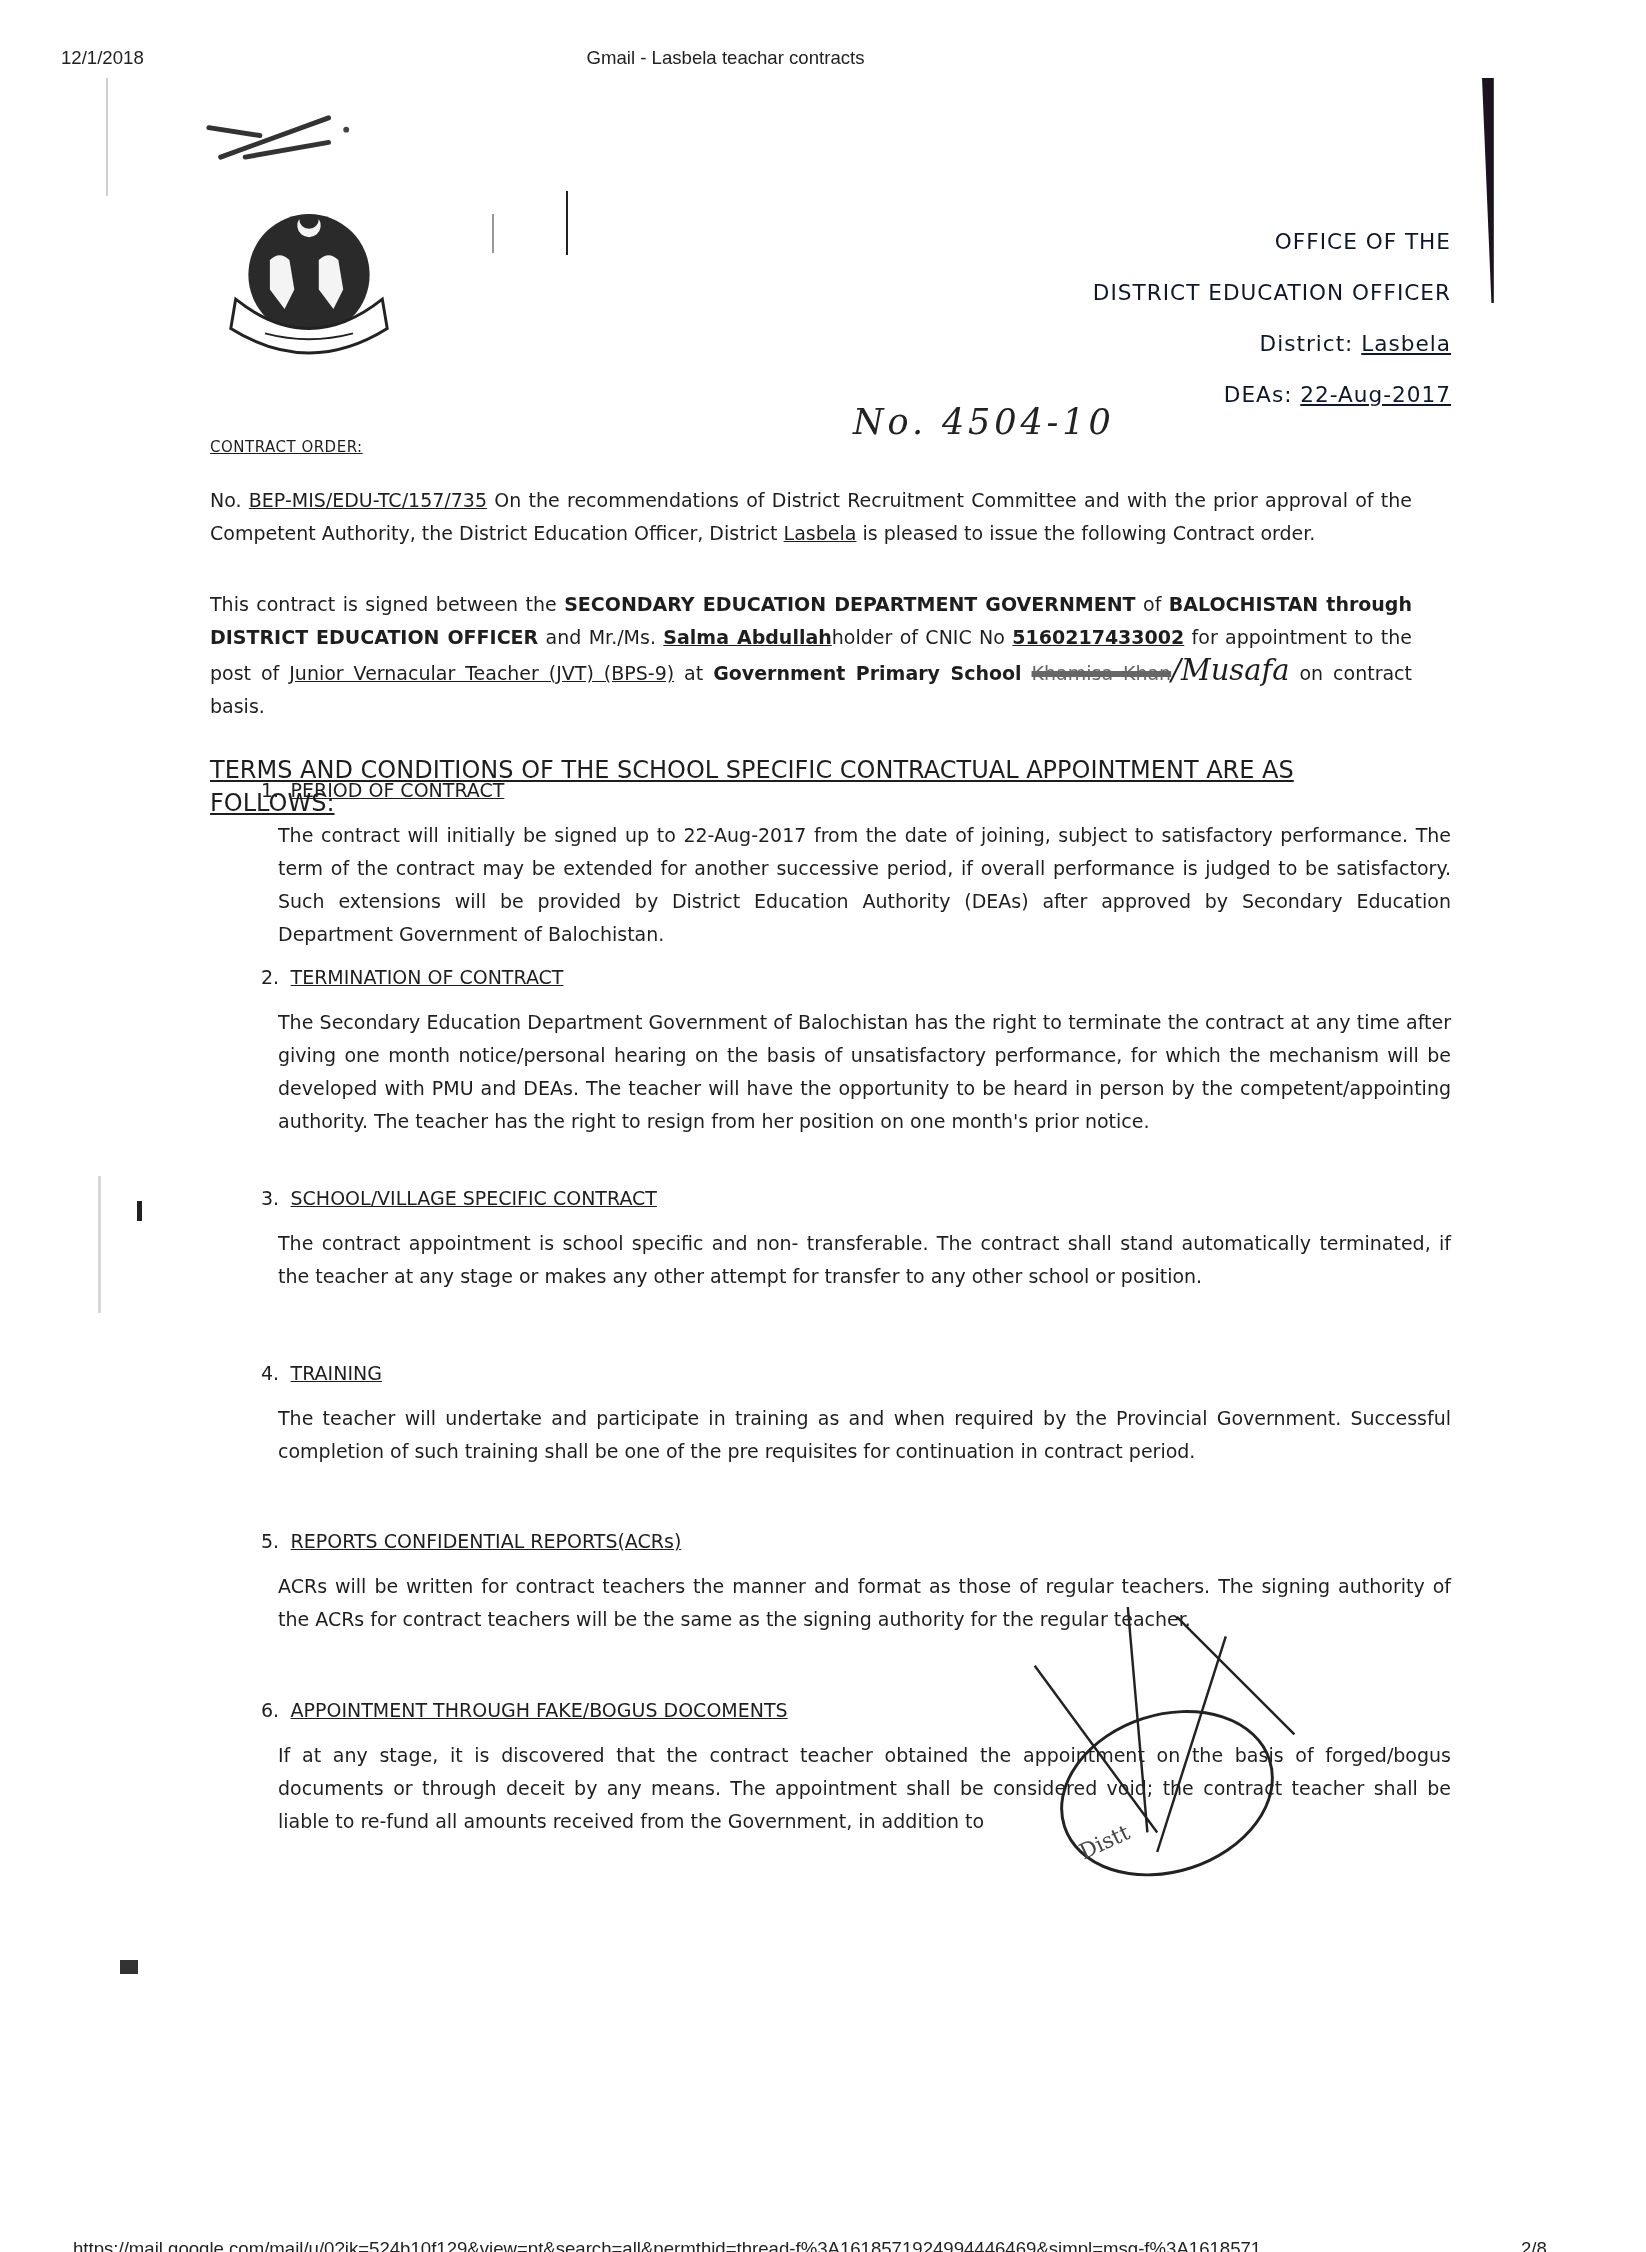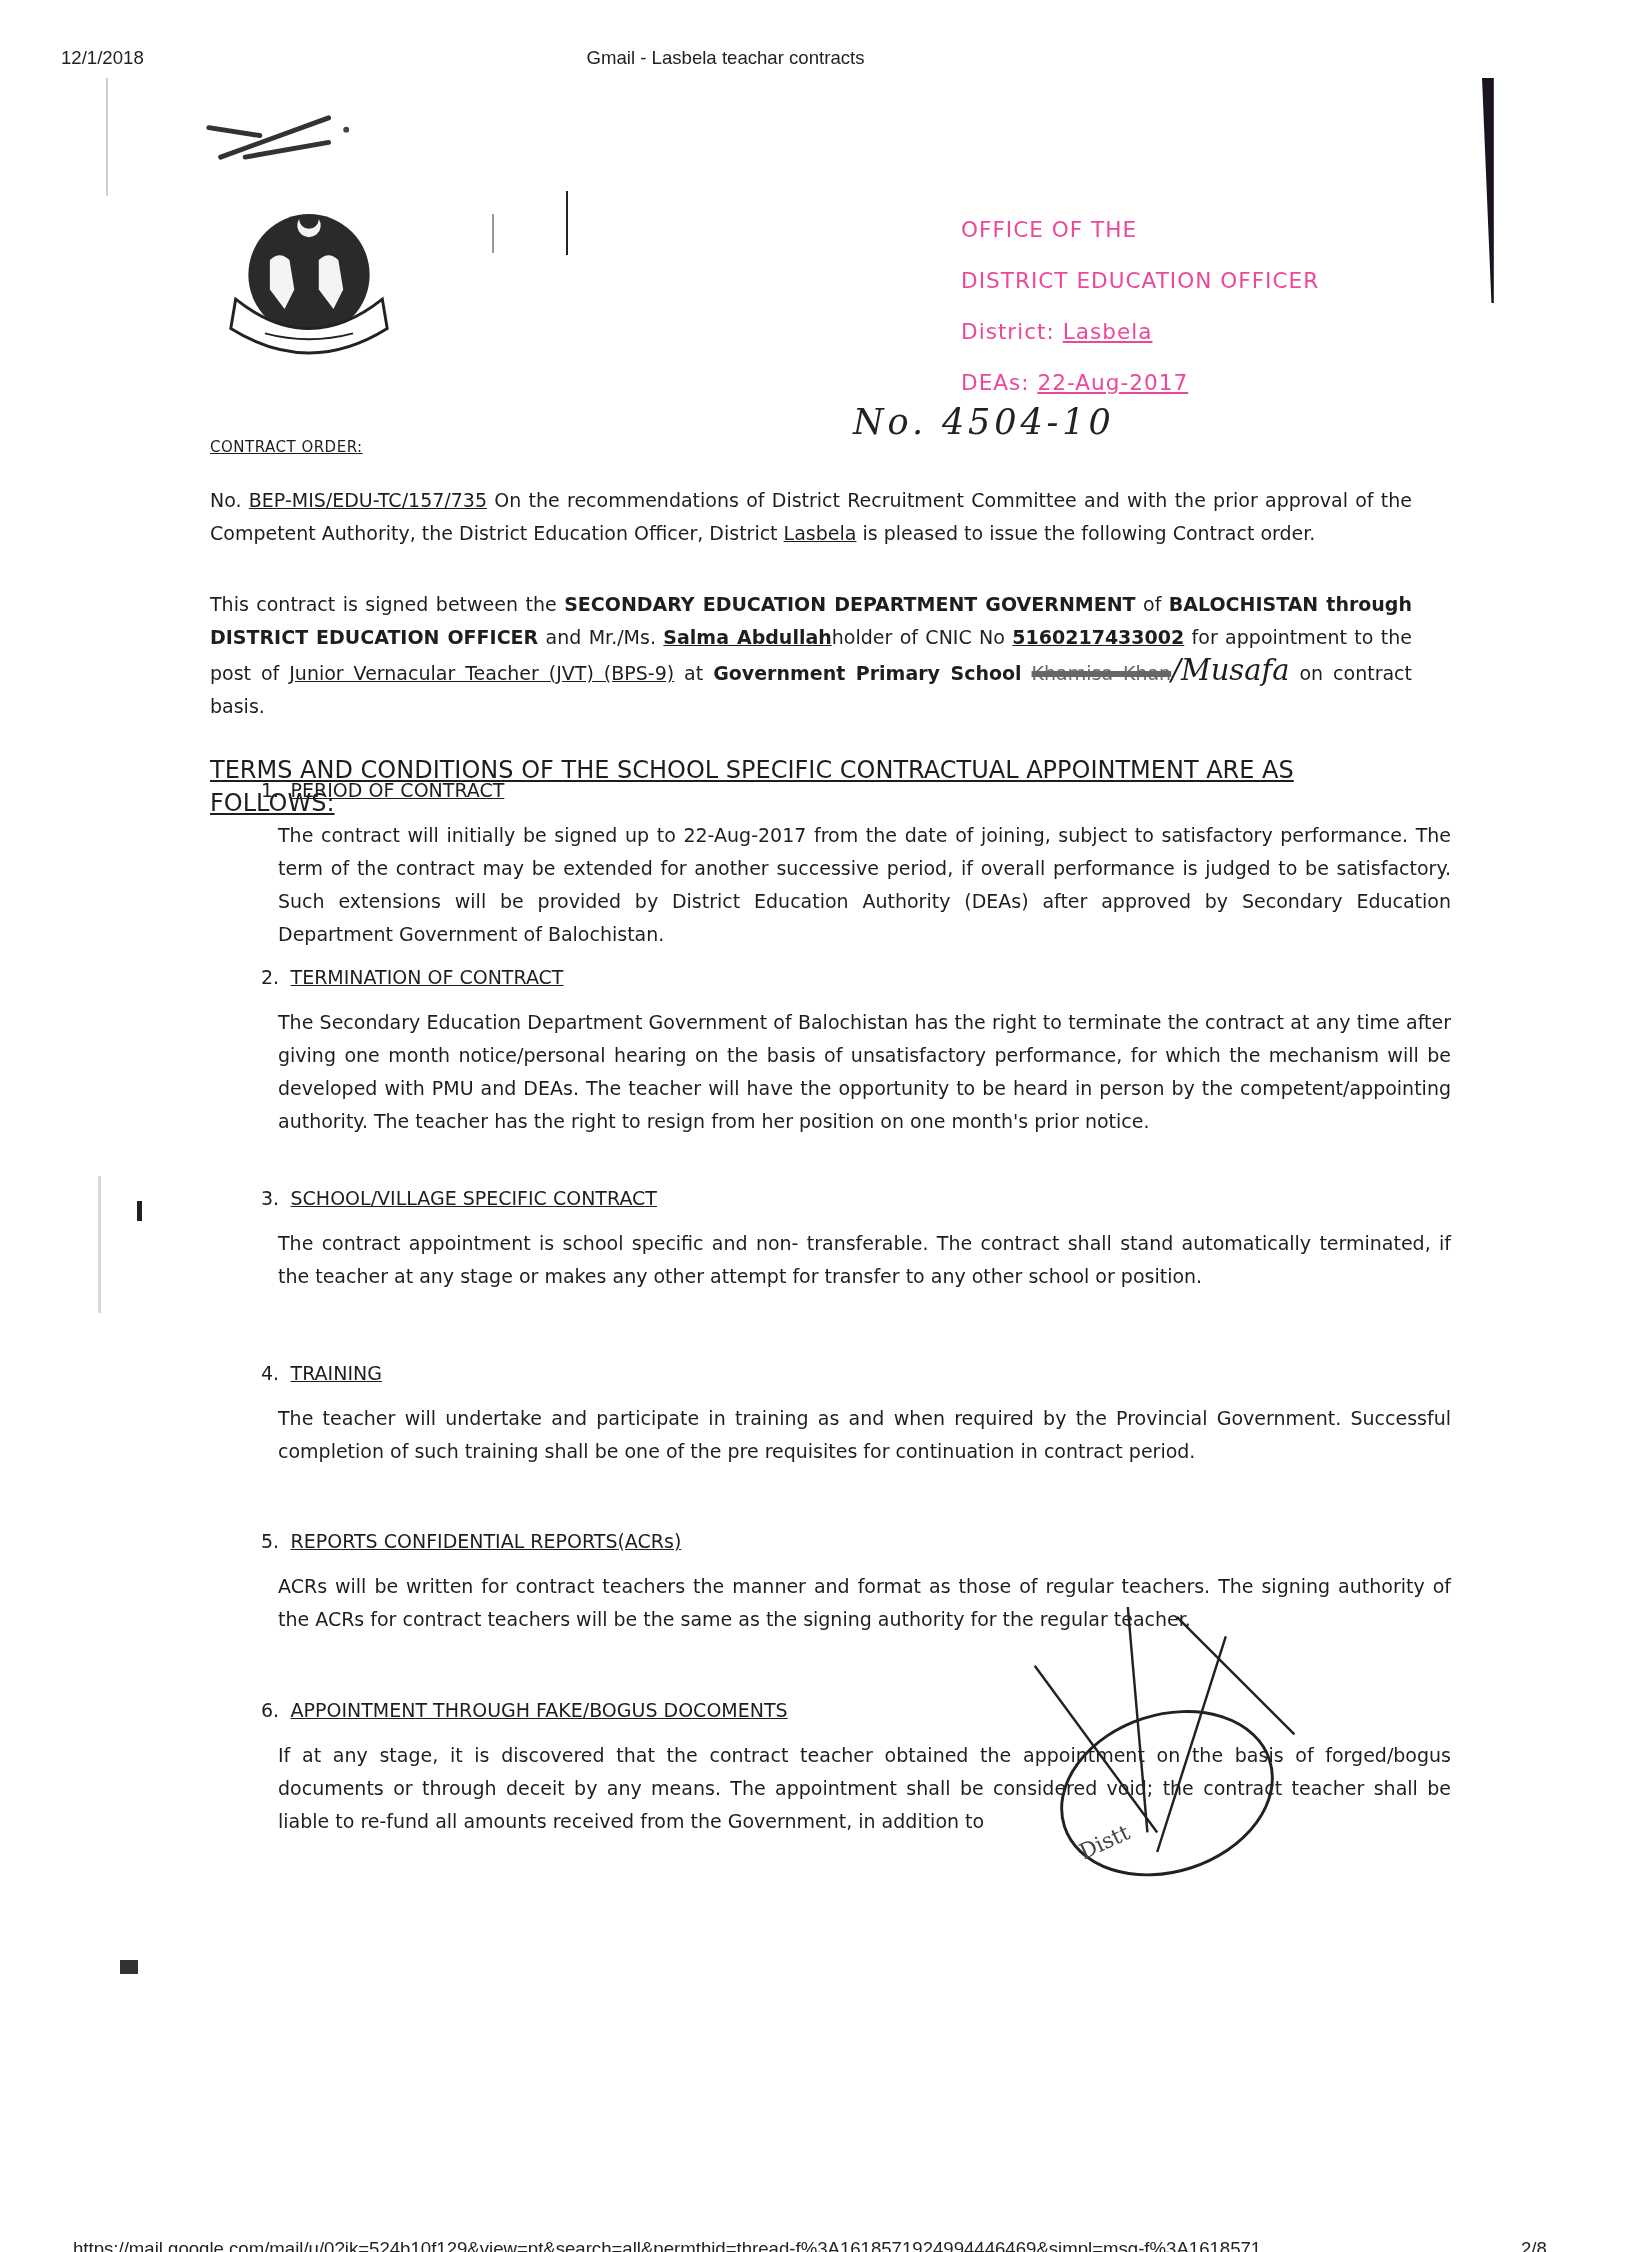--- a/index.html
+++ b/index.html
@@ -23,22 +23,22 @@
   .scan-edge-left2 { position: absolute; left: 98px; top: 1176px; width: 2.9px; height: 137px; background: #d8d8d8; }
   .right-bar {
     position: absolute; left: 1482px; top: 78px; width: 11.8px; height: 225px;
     background: #1b1420; clip-path: polygon(0 0, 100% 0, 100% 100%, 80% 100%);
   }
   .stray-mark { position: absolute; background: #222; }
 
   .scribble { position: absolute; left: 201px; top: 108px; width: 157px; height: 59px; }
   .emblem { position: absolute; left: 221px; top: 201px; width: 176px; height: 167px; }
 
-  .office-block { position: absolute; left: 961px; top: 204px; width: 490px; text-align: left;
-    font-family: "DejaVu Sans", sans-serif; color: #ec4899; }
+  .office-block { position: absolute; left: 961px; top: 216px; width: 490px; text-align: right;
+    font-family: "DejaVu Sans", sans-serif; color: #0f172a; }
   .office-block .line { font-size: 21.6px; letter-spacing: 1px; height: 51px; line-height: 51px; }
   .office-block .u { text-decoration: underline; }
   .handwritten-no {
     position: absolute; left: 853px; top: 402px; font-family: "DejaVu Serif", serif;
     font-style: italic; font-size: 35px; color: #222; letter-spacing: 3.9px;
   }
 
   .doc { position: absolute; left: 210px; width: 1202px; font-family: "DejaVu Sans", sans-serif;
     font-size: 19px; line-height: 33px; color: #1e1e1e; }
   .doc.contract-title { top: 431px; font-size: 15px; text-decoration: underline; letter-spacing: 0.5px; }

